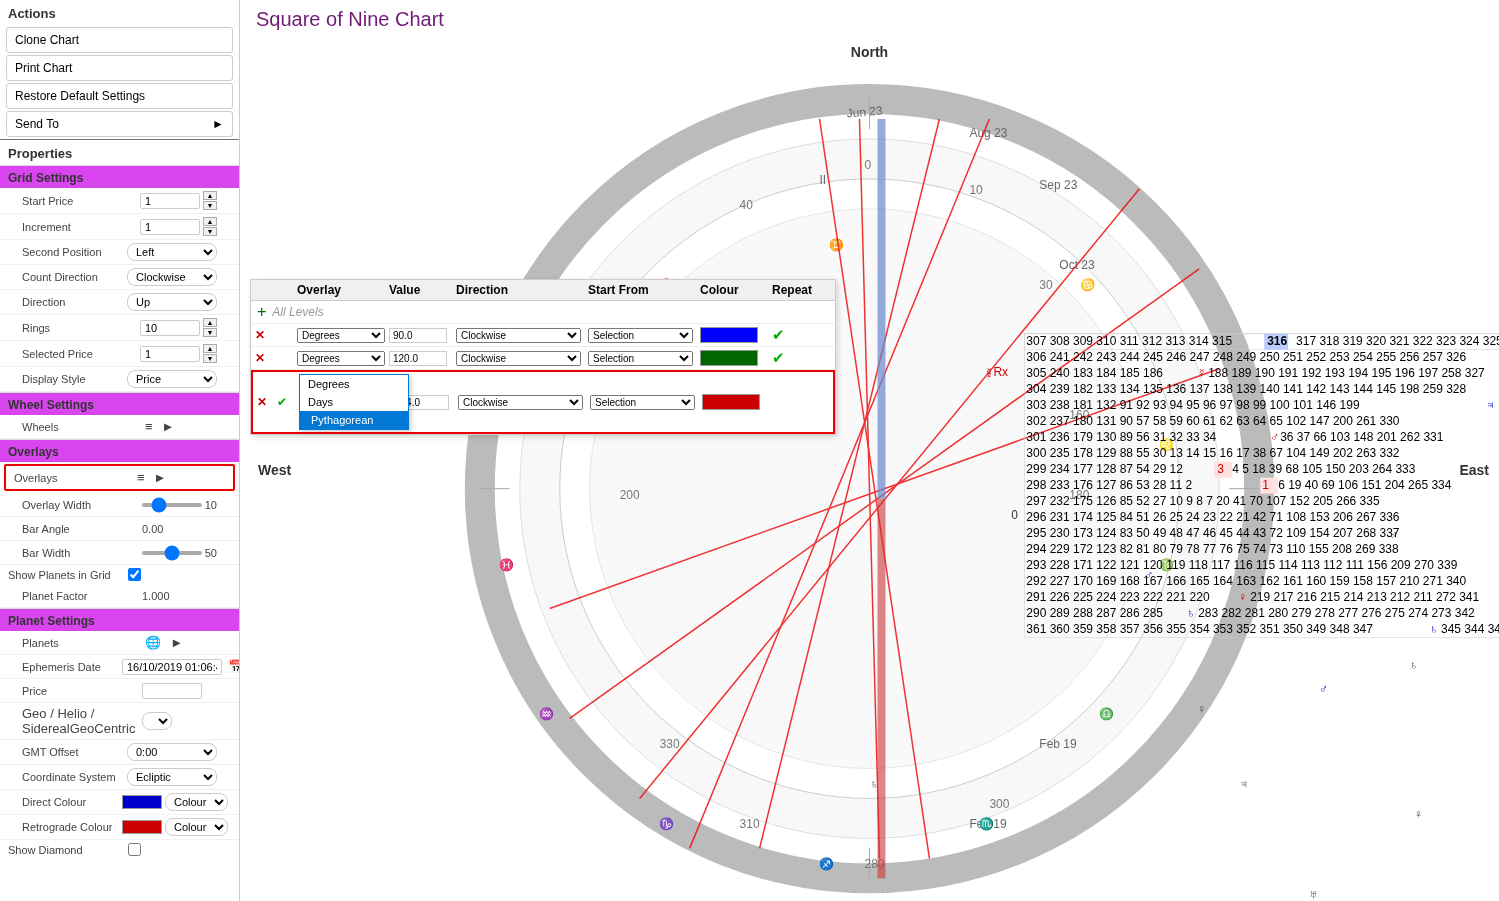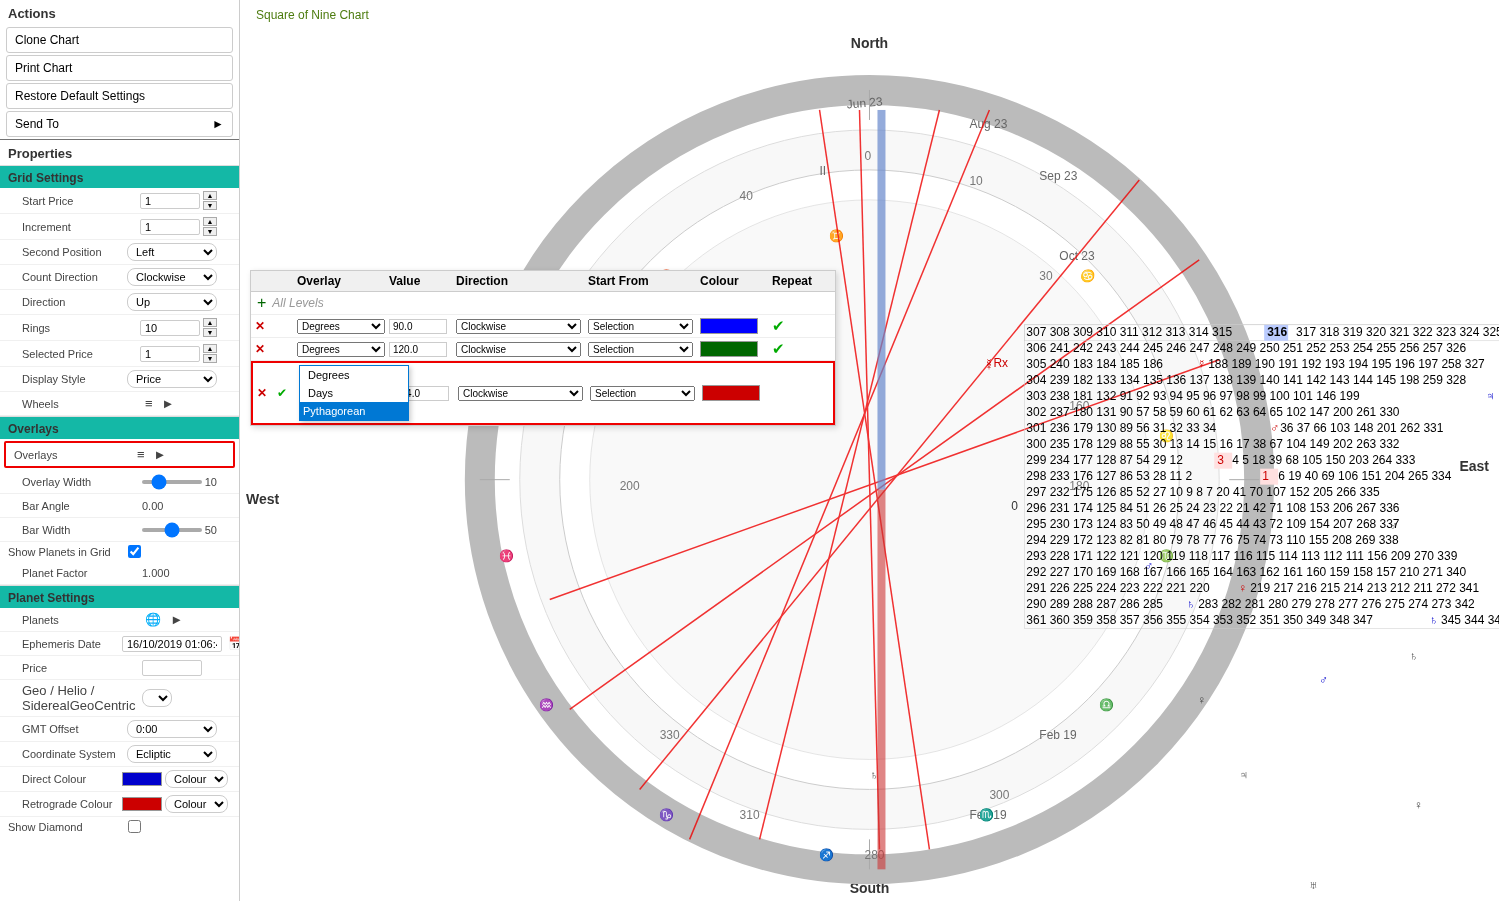--- a/index.html
+++ b/index.html
@@ -41,21 +41,21 @@
       display: flex;
       justify-content: space-between;
       align-items: center;
     }
     
     .subsection-header {
       font-weight: bold;
       font-size: 12px;
       padding: 5px 8px 3px 8px;
       color: #333;
-      background: #14b8a6;
+      background: #d946ef;
       border-top: 1px solid #ddd;
     }
     
     .prop-row {
       display: flex;
       align-items: center;
       padding: 3px 22px;
       border-bottom: 1px solid #f0f0f0;
       min-height: 24px;
     }
@@ -139,24 +139,24 @@
     
     #main {
       flex: 1;
       display: flex;
       flex-direction: column;
       overflow: hidden;
       position: relative;
     }
     
     #chart-title {
-      font-size: 12px;
+      font-size: 20px;
       font-weight: normal;
       padding: 8px 16px;
-      color: #4d7c0f;
+      color: #701a75;
     }
     
     #chart-area {
       flex: 1;
       position: relative;
       overflow: hidden;
     }
     
     
     #overlay-panel {
@@ -183,21 +183,21 @@
     .compass-label {
       position: absolute;
       font-size: 14px;
       font-weight: bold;
       color: #333;
     }
     
     .north-label { top: 5px; left: 50%; transform: translateX(-50%); }
     .south-label { bottom: 5px; left: 50%; transform: translateX(-50%); }
     .east-label { right: 10px; top: 50%; transform: translateY(-50%); }
-    .west-label { left: 6px; top: 50%; transform: translateY(-50%); margin-top: 33px; }
+    .west-label { left: 18px; top: 50%; transform: translateY(-50%); }
     
     .slider-track {
       -webkit-appearance: none;
       width: 60px;
       height: 4px;
       border-radius: 2px;
       background: #aaa;
       outline: none;
     }
     
@@ -304,20 +304,21 @@
     <div class="prop-row">
       <span class="prop-label">Display Style</span>
       <div class="prop-value">
         <select class="prop-select prop-select-wide">
           <option>Price</option>
           <option>Date</option>
         </select>
       </div>
     </div>
 
+    <div class="subsection-header">Wheel Settings</div>
     <div class="prop-row">
 
       <span class="prop-label">Wheels</span>
       <div class="prop-value">
         <button class="icon-btn">≡</button>
         <button class="icon-btn">►</button>
       </div>
     </div>
 
     <div class="subsection-header">Overlays</div>
@@ -698,21 +699,21 @@
       </div>
 
       <div style="position:relative; display:grid; grid-template-columns:18px 20px 90px 65px 130px 110px 70px 55px; padding:2px 4px; border-bottom:1px solid #eee; align-items:center; gap:2px; border:2px solid #e00;">
         <span style="color:#c00; cursor:pointer; font-weight:bold;">✕</span>
         <span style="color:#00aa00; font-size:12px;">✔</span>
 
         <div style="position:relative;">
           <div style="border:1px solid #0078d4; background:#fff; position:relative; z-index:30; font-size:10px; width:110px; box-shadow:2px 2px 5px rgba(0,0,0,0.2);">
             <div style="padding:3px 8px; cursor:pointer; font-size:11px;">Degrees</div>
             <div style="padding:3px 8px; cursor:pointer; font-size:11px;">Days</div>
-            <div style="padding:3px 3px; cursor:pointer; font-size:11px; background:#0078d4; color:#fff;">Pythagorean</div>
+            <div style="padding:3px 11px; cursor:pointer; font-size:11px; background:#0078d4; color:#fff;">Pythagorean</div>
           </div>
         </div>
         <input type="text" value="144.0" style="width: 58px; font-size: 10px; border: 1px solid rgb(204, 204, 204); padding: 1px 3px;">
         <select style="font-size:10px; width:125px;">
           <option selected="">Clockwise</option>
         </select>
         <select style="font-size:10px; width:105px;">
           <option selected="">Selection</option>
         </select>
         <span style="display:inline-block; width:58px; height:16px; background:#cc0000; border:1px solid #999; cursor:pointer;"></span>

